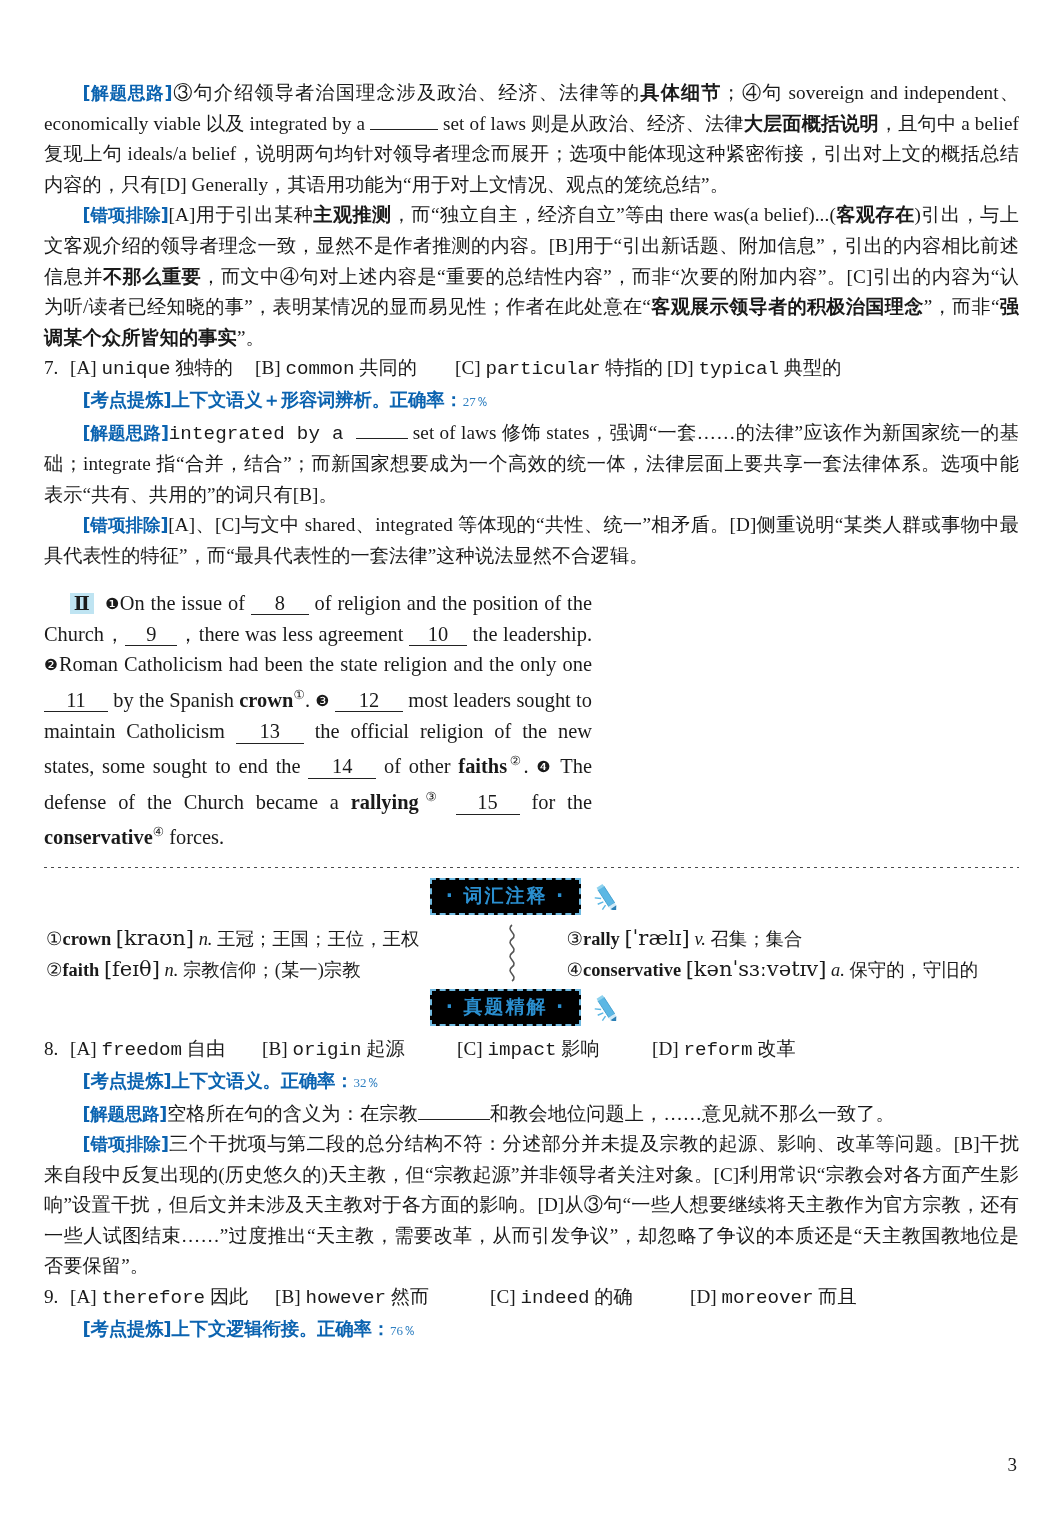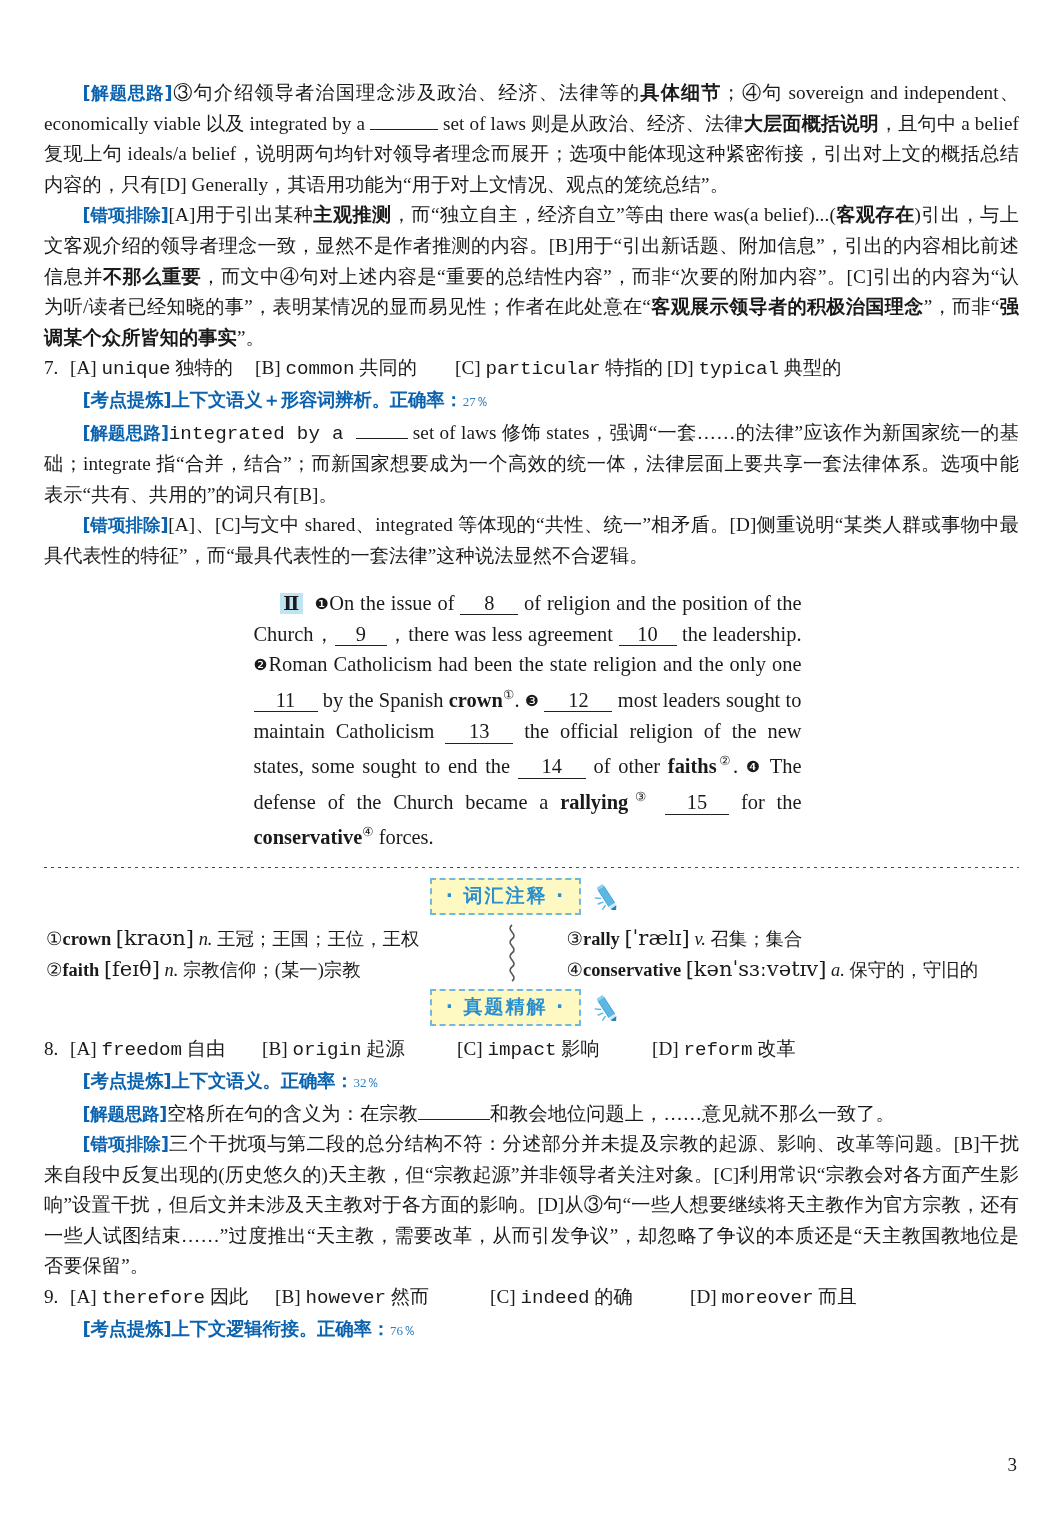--- a/index.html
+++ b/index.html
@@ -77,21 +77,20 @@
     padding-left: 2em;
     font-size: 19.2px;
     line-height: 30.6px;
   }
 
   
   .passage-row {
     display: flex;
     align-items: center;
     margin-top: 16px;
-    flex-direction: column;
   }
   .passage {
     width: 556px;
     flex: none;
     font-family: "Liberation Serif", "DejaVu Serif", serif;
     font-size: 20.4px;
     line-height: 30.2px;
     text-align: justify;
     padding-right: 8px;
     box-sizing: border-box;
@@ -151,21 +150,21 @@
 
   
   .badge-wrap {
     display: flex;
     justify-content: center;
     align-items: center;
     margin: 6px 0 8px 0;
   }
   .badge {
     border: 2px dashed #6fb9e0;
-    background: #fef9c3;
+    background: #000000;
     color: #2a8fd0;
     font-family: "DejaVu Sans", "Liberation Sans", sans-serif;
     font-weight: bold;
     font-size: 19px;
     letter-spacing: 2px;
     padding: 3px 14px 4px 14px;
     white-space: nowrap;
   }
   .pen-icon { margin-left: 10px; }
 

